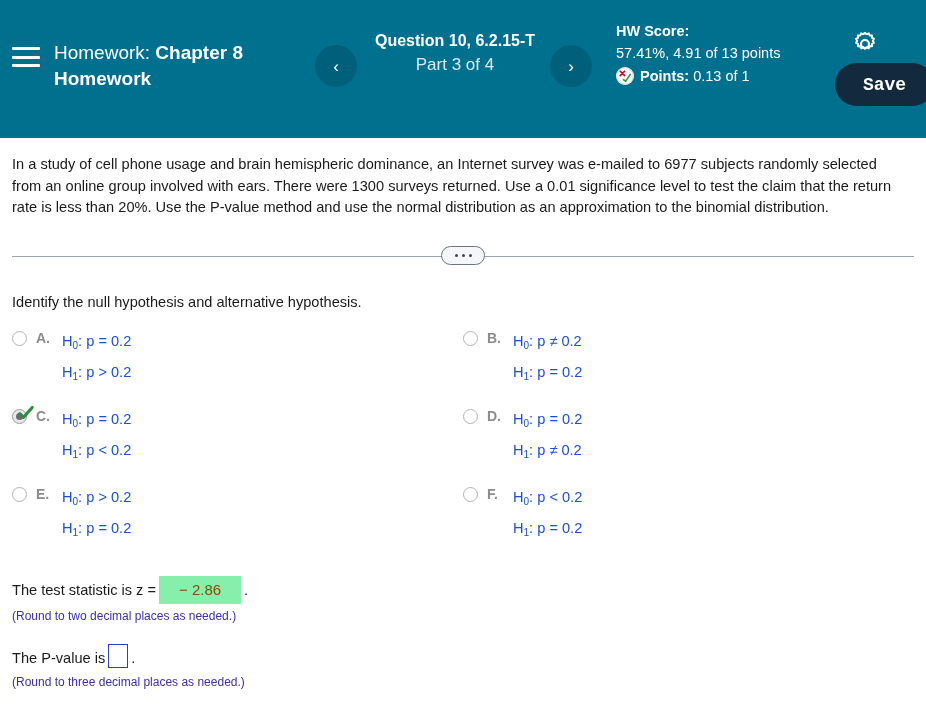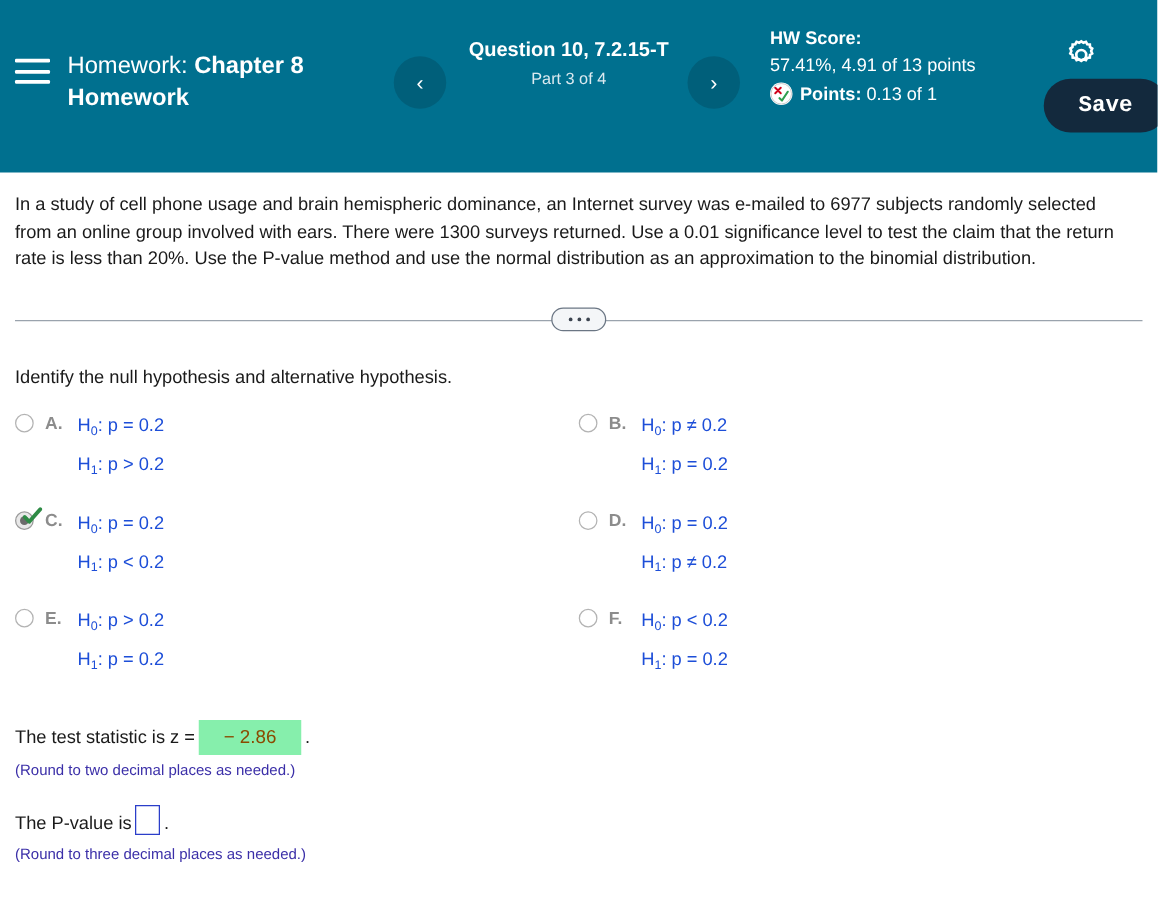--- a/index.html
+++ b/index.html
@@ -84,21 +84,21 @@
     text-align: center;
     color: #ffffff;
   }
   .question-block .qtitle {
     font-size: 16px;
     font-weight: bold;
     line-height: 21px;
   }
   .question-block .qpart {
     margin-top: 4px;
-    font-size: 13px;
+    font-size: 17px;
     color: #dceaf0;
   }
 
   .score-block {
     position: absolute;
     left: 616px;
     top: 20px;
     width: 176px;
     color: #ffffff;
     font-size: 14.5px;
@@ -317,21 +317,21 @@
   </div>
 
   <div class="hw-title">
     <span class="label">Homework:</span>
     <span class="name">Chapter 8 Homework</span>
   </div>
 
   <button class="navbtn prev">‹</button>
 
   <div class="question-block">
-    <div class="qtitle">Question 10, 7.2.15-T</div>
+    <div class="qtitle">Question 10, 6.2.15-T</div>
     <div class="qpart">Part 3 of 4</div>
   </div>
 
   <button class="navbtn next">›</button>
 
   <div class="score-block">
     <div>
       <span class="hwlabel">HW Score:</span>
     </div>
     <div>57.41%, 4.91 of 13 points</div>

